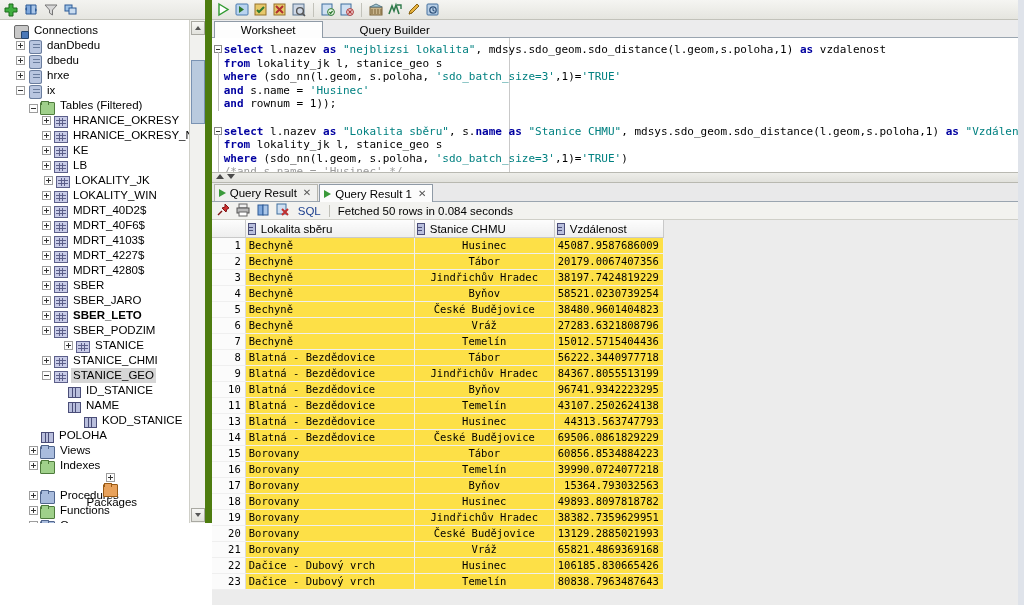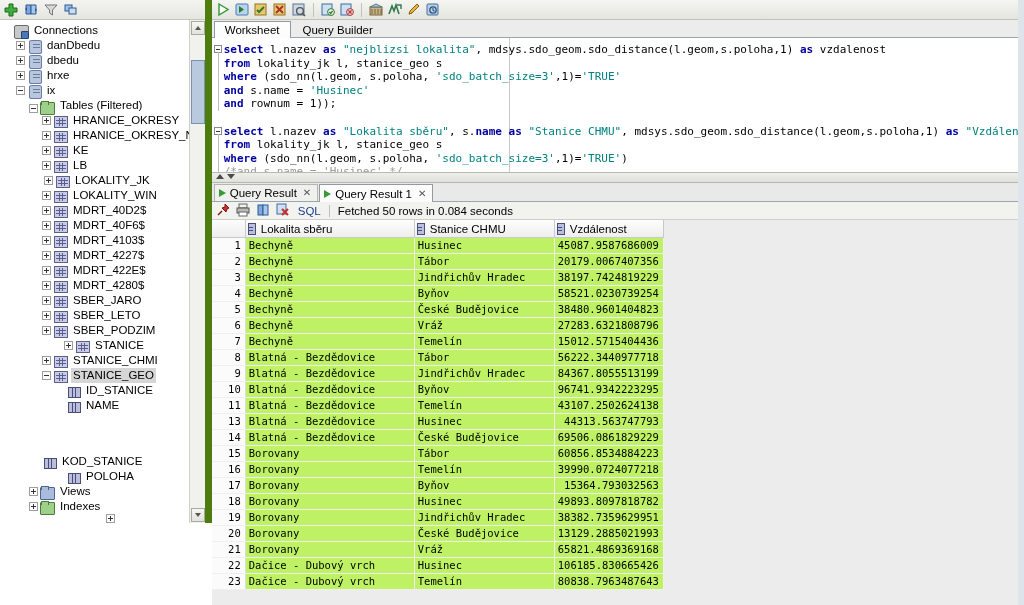--- a/index.html
+++ b/index.html
@@ -83,23 +83,23 @@
     border-bottom:1px solid #c2c2ba;display:flex;align-items:center;
     padding-left:3px;gap:3px;flex:0 0 auto;
   }
   .sep{width:1px;height:14px;background:#c2c2ba;margin:0 3px;}
 
   .tabbar{
     height:17px;background:#ececed;display:flex;align-items:flex-end;
     border-bottom:1px solid #9aa5b0;flex:0 0 auto;padding-left:2px;
   }
   .tab{
-    height:16px;line-height:16px;padding:0 10px;font-size:11.5px;
+    height:16px;line-height:16px;padding:0 26px;font-size:11.5px;
     background:#f4f4f2;border:1px solid #b5b5ae;border-bottom:none;
-    margin-right:1px;color:#000;box-sizing:border-box;
+    margin-right:10px;color:#000;box-sizing:border-box;
   }
   .tab.active{background:#fdfdfd;border-color:#8f9aa6;position:relative;top:1px;height:17px;line-height:16px;}
   .tab.plain{background:#ececed;border-color:transparent;}
 
   .editor{
     flex:0 0 auto;height:134px;background:#ffffff;position:relative;overflow:hidden;
     border-bottom:1px solid #b9b9b2;
   }
   .code{
     font-family:"DejaVu Sans Mono","Liberation Mono",monospace;
@@ -138,39 +138,39 @@
   .xclose{color:#555;font-size:10px;margin-left:2px;}
 
   .rbar{
     height:17px;background:#f2f2ef;border-bottom:1px solid #cfcfc8;
     display:flex;align-items:center;gap:4px;padding-left:4px;flex:0 0 auto;font-size:11.5px;
   }
   .sqllbl{color:#1c3f8f;font-size:11.5px;margin-left:2px;}
   .vsep{width:1px;height:12px;background:#c0c0b8;margin:0 4px;}
 
   .gridarea{flex:1 1 auto;position:relative;overflow:hidden;background:#ececec;}
-  table.grid{border-collapse:collapse;table-layout:fixed;background:#bef264;}
+  table.grid{border-collapse:collapse;table-layout:fixed;background:#fde047;}
   table.grid th{
     background:linear-gradient(#fdfdfd,#eeeeee);border:1px solid #c9c9c9;border-top:none;border-left:none;
     font-weight:normal;font-size:11.5px;height:17px;padding:0 4px 0 2px;text-align:left;color:#000;
   }
   table.grid th .hdr{display:flex;align-items:center;gap:5px;}
   .hgrip{width:6px;height:10px;background:#b9bfdd;border:1px solid #4a4d78;position:relative;flex:0 0 auto;}
   .hgrip::after{content:"";position:absolute;left:0;top:3px;width:4px;height:1px;background:#4a4d78;box-shadow:0 3px 0 #4a4d78;}
   table.grid th.rn{width:26px;background:linear-gradient(#fdfdfd,#eeeeee);}
   table.grid td{
     border-bottom:1px solid #efefef;border-right:1px solid #efefef;
     font-family:"DejaVu Sans Mono","Liberation Mono",monospace;
     font-size:10.5px;height:15px;line-height:15px;padding:0 3px;white-space:nowrap;overflow:hidden;
   }
   table.grid td.rn{
     width:26px;text-align:right;background:#fbfbfb;color:#000;border-right:1px solid #dcdcdc;padding-right:4px;
   }
   table.grid td.num{text-align:right;padding-right:4px;}
-  .colw1{width:162px;} .colw2{width:133px;} .colw3{width:99px;}
+  .colw1{width:162px;} .colw2{width:133px;text-align:center;} .colw3{width:99px;}
 
   
   .edge{position:absolute;right:0;top:0;width:6px;height:605px;background:#dfe3ea;}
 </style>
 </head>
 <body>
 
 <div class="app">
 
   <div class="left">
@@ -314,37 +314,37 @@
             <span class="ico">
               <span class="ic-tbl" style="position: absolute; left: 0px; top: 1px;"></span>
             </span>
             <span class="lbl">MDRT_4227$</span>
           </div>
           <div class="node" style="padding-left: 42px;">
             <span class="exp plus"></span>
             <span class="ico">
               <span class="ic-tbl" style="position: absolute; left: 0px; top: 1px;"></span>
             </span>
-            <span class="lbl">MDRT_422E$</span>
-          </div>
-          <div class="node" style="padding-left: 42px;">
-            <span class="exp plus"></span>
-            <span class="ico">
-              <span class="ic-tbl" style="position: absolute; left: 0px; top: 1px;"></span>
-            </span>
             <span class="lbl">MDRT_4280$</span>
           </div>
           <div class="node" style="padding-left: 42px;">
             <span class="exp plus"></span>
             <span class="ico">
               <span class="ic-tbl" style="position: absolute; left: 0px; top: 1px;"></span>
             </span>
+            <span class="lbl">SBER</span>
+          </div>
+          <div class="node" style="padding-left: 42px;">
+            <span class="exp plus"></span>
+            <span class="ico">
+              <span class="ic-tbl" style="position: absolute; left: 0px; top: 1px;"></span>
+            </span>
             <span class="lbl">SBER_JARO</span>
           </div>
-          <div class="node" style="padding-left: 42px;">
+          <div class="node" style="padding-left: 42px; font-weight: bold;">
             <span class="exp plus"></span>
             <span class="ico">
               <span class="ic-tbl" style="position: absolute; left: 0px; top: 1px;"></span>
             </span>
             <span class="lbl">SBER_LETO</span>
           </div>
           <div class="node" style="padding-left: 42px;">
             <span class="exp plus"></span>
             <span class="ico">
               <span class="ic-tbl" style="position: absolute; left: 0px; top: 1px;"></span>
@@ -379,28 +379,28 @@
             </span>
             <span class="lbl">ID_STANICE</span>
           </div>
           <div class="node" style="padding-left: 55px;">
             <span class="exp none"></span>
             <span class="ico">
               <span class="ic-col" style="position: absolute; left: 0px; top: 1px;"></span>
             </span>
             <span class="lbl">NAME</span>
           </div>
-          <div class="node" style="padding-left: 31px; margin-top: 41px;">
+          <div class="node" style="padding-left: 71px;">
             <span class="exp none"></span>
             <span class="ico">
               <span class="ic-col" style="position: absolute; left: 0px; top: 1px;"></span>
             </span>
             <span class="lbl">KOD_STANICE</span>
           </div>
-          <div class="node" style="padding-left: 55px;">
+          <div class="node" style="padding-left: 28px;">
             <span class="exp none"></span>
             <span class="ico">
               <span class="ic-col" style="position: absolute; left: 0px; top: 1px;"></span>
             </span>
             <span class="lbl">POLOHA</span>
           </div>
           <div class="node" style="padding-left: 29px;">
             <span class="exp plus"></span>
             <span class="ico">
               <span class="ic-fold b" style="position: absolute; left: 0px; top: 1px;"></span>

